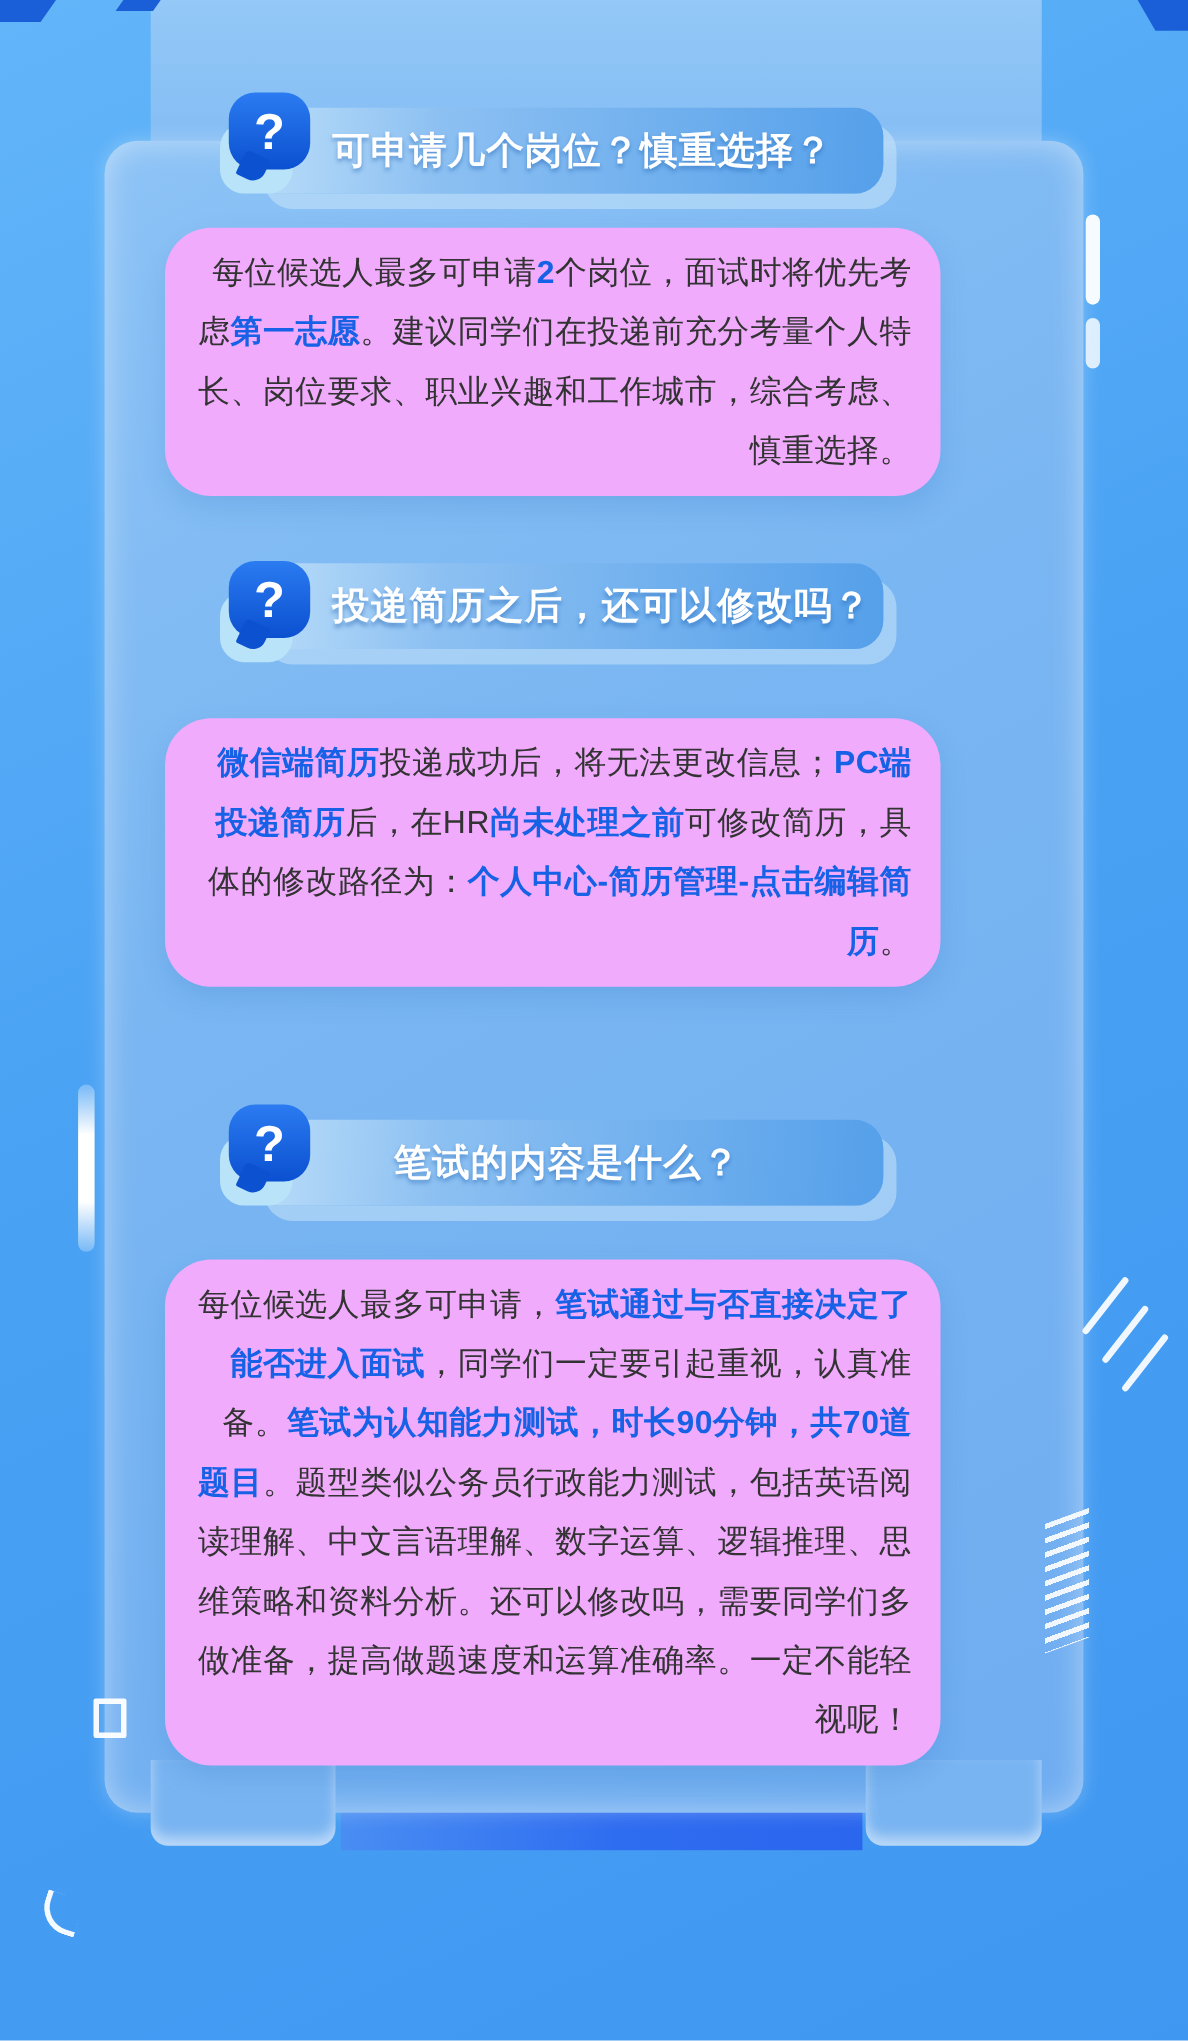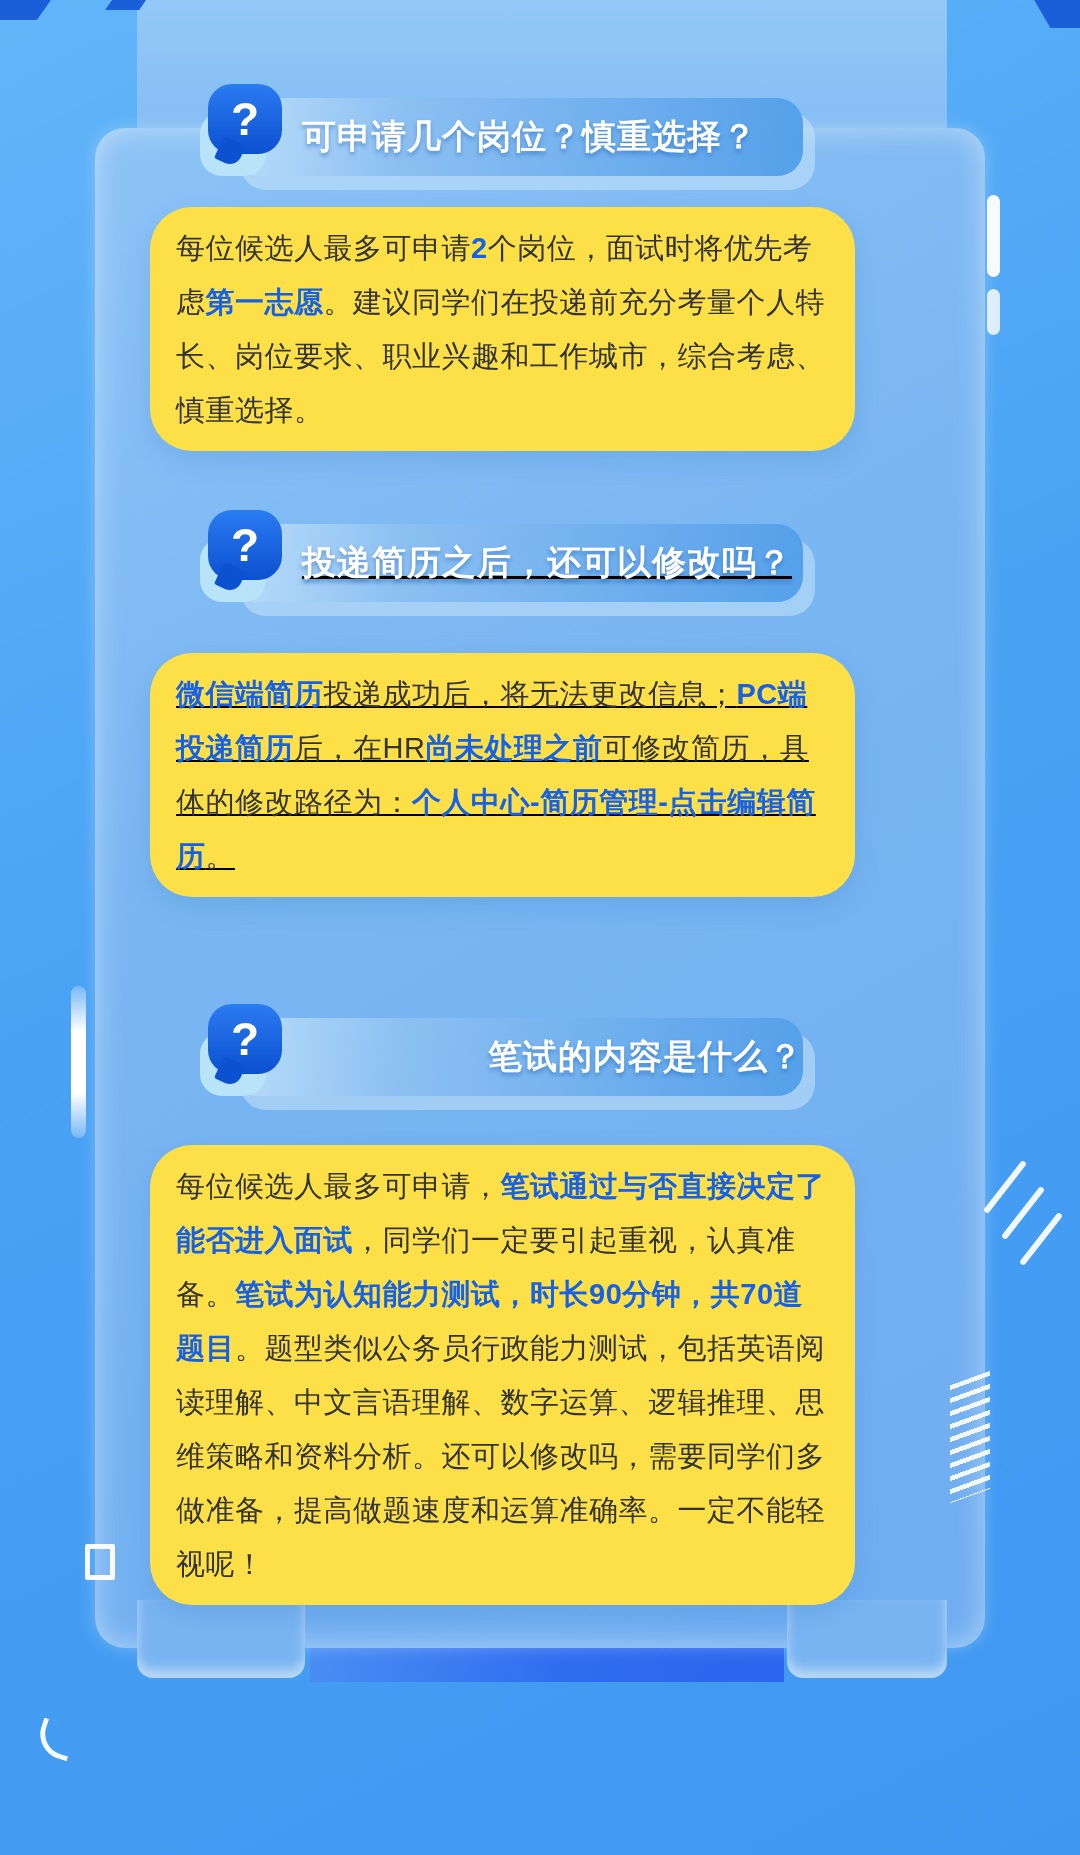--- a/index.html
+++ b/index.html
@@ -47,32 +47,32 @@
     background:linear-gradient(180deg,#2b7bf1,#0b50d0);
     display:flex;align-items:center;justify-content:center;
     color:#fff;font-size:46px;font-weight:bold;}
   .q-bubble::after{content:"";position:absolute;left:10px;bottom:-10px;width:24px;height:24px;
     background:#0c51d0;border-radius:4px 0 12px 2px;transform:rotate(25deg);z-index:-1;}
   .q-bubble-shadow{width:66px;height:64px;border-radius:22px;background:#b9e3f8;z-index:6;}
   .q-pill{width:575px;height:78px;border-radius:26px;z-index:5;
     background:linear-gradient(95deg,#bcdef9 0%,#8cc0f2 30%,#55a0ea 100%);
     box-shadow:12px 14px 0 rgba(205,232,250,.5);
     display:flex;align-items:center;padding-left:74px;box-sizing:border-box;}
-  .q-pill.center{justify-content:flex-end;padding-left:0;}
+  .q-pill.center{justify-content:center;padding-left:0;}
   .q-title{color:#fff;font-size:34px;font-weight:bold;letter-spacing:1px;
     text-shadow:0 3px 4px rgba(21,86,170,.45);white-space:nowrap;}
   
   .s1 .q-bubble{left:208px;top:84px;}  .s1 .q-bubble-shadow{left:200px;top:112px;}  .s1 .q-pill{left:228px;top:98px;}
-  .s2 .q-bubble{left:208px;top:510px;} .s2 .q-bubble-shadow{left:200px;top:538px;}  .s2 .q-pill{left:228px;top:524px;text-decoration:underline;}
+  .s2 .q-bubble{left:208px;top:510px;} .s2 .q-bubble-shadow{left:200px;top:538px;}  .s2 .q-pill{left:228px;top:512px;}
   .s3 .q-bubble{left:208px;top:1004px;}.s3 .q-bubble-shadow{left:200px;top:1032px;} .s3 .q-pill{left:228px;top:1018px;}
-  .s1 .a-card{top:207px;} .s2 .a-card{top:653px;text-decoration:underline;} .s3 .a-card{top:1145px;}
+  .s1 .a-card{top:207px;} .s2 .a-card{top:653px;} .s3 .a-card{top:1145px;}
   
-  .a-card{left:150px;width:705px;background:#fde047;border-radius:42px;z-index:6;
+  .a-card{left:150px;width:705px;background:#f0abfc;border-radius:42px;z-index:6;
     padding:14px 26px;box-sizing:border-box;
-    box-shadow:0 10px 24px rgba(40,110,190,.18);}
+    box-shadow:0 10px 24px rgba(40,110,190,.18);text-align:right;}
   .a-text{margin:0;font-size:29px;line-height:54px;color:#333;letter-spacing:.5px;}
   .a-text .hl{color:#1661e5;font-weight:bold;}
 </style>
 </head>
 <body>
 
 <div class="abs panel-strip"></div>
 <div class="abs panel-tab"></div>
 <div class="abs panel-main"></div>
 <div class="abs panel-foot foot-l"></div>

